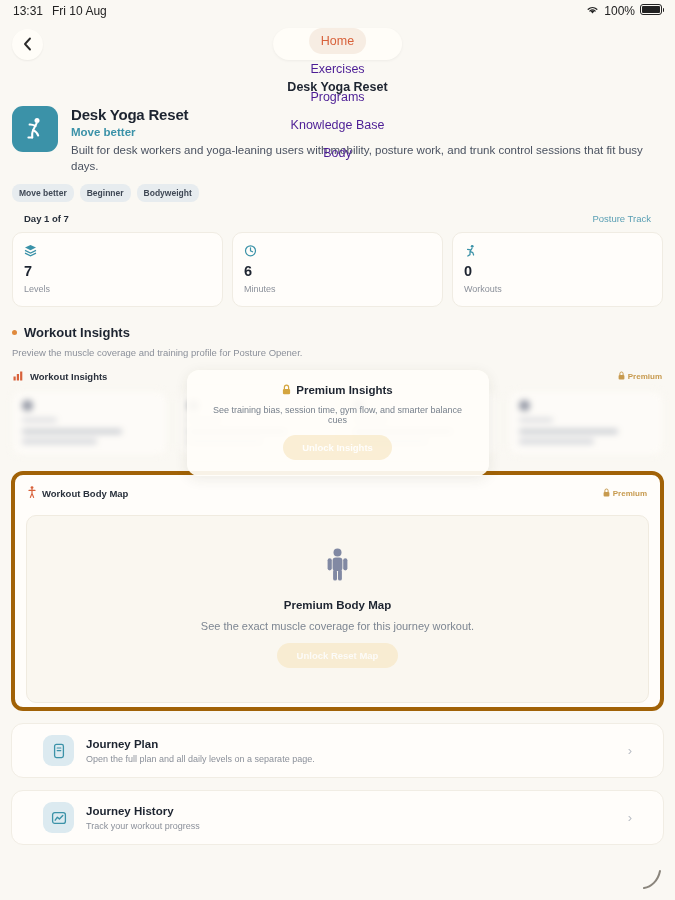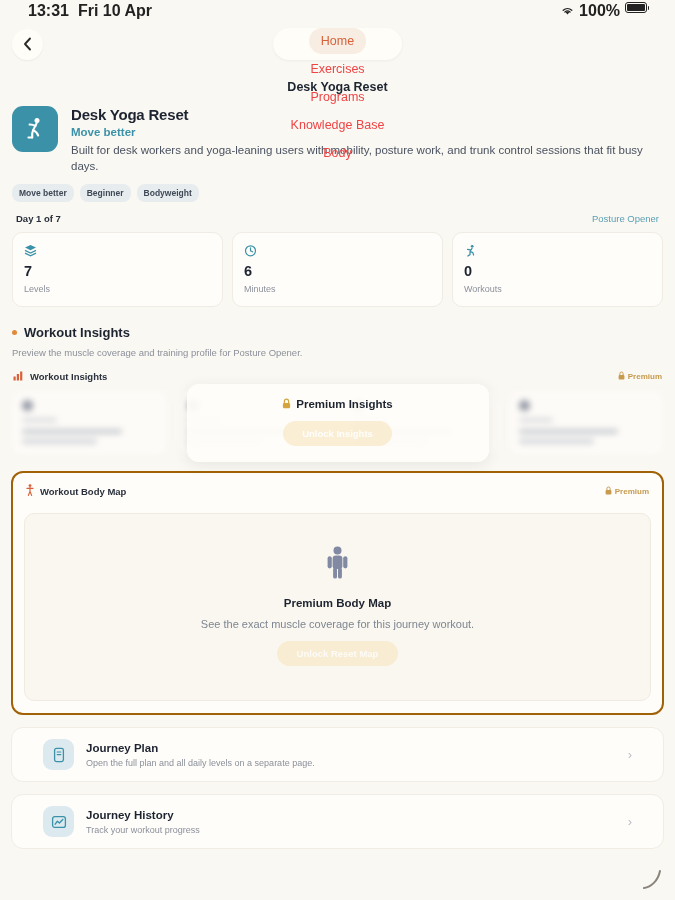--- a/index.html
+++ b/index.html
@@ -7,22 +7,22 @@
     width:675px; height:900px;
     background:#faf8f3;
     font-family:"Liberation Sans", sans-serif;
     color:#1d2430;
     overflow:hidden;
   }
 
   
   .statusbar {
     height:22px; display:flex; align-items:center;
-    justify-content:space-between; padding:0 28px;
-    font-size:16px; font-weight:700; color:#222;
+    justify-content:space-between; padding:0 13px;
+    font-size:12px; font-weight:400; color:#222;
   }
   .sb-left { display:flex; gap:9px; align-items:baseline; }
   .sb-right { display:flex; gap:5px; }
   .wifi-ic { display:inline-block; }
   .batt {
     width:22px; height:11px; border:1.2px solid #222;
     border-radius:3px; position:relative; padding:1.3px;
   }
   .batt::after {
     content:""; position:absolute; right:-3.3px; top:3px;
@@ -41,21 +41,21 @@
     box-shadow:0 1px 2px rgba(0,0,0,.06); cursor:pointer;
   }
   .tabs {
     position:absolute; left:50%; transform:translateX(-50%);
     background:#fffdf8; border-radius:19px; height:32px;
     display:flex; align-items:center; padding:0 6px; gap:2px;
     box-shadow:0 1px 3px rgba(0,0,0,.05);
     flex-direction:column;
   }
   .tab {
-    font-size:12.5px; color:#ef4444; padding:6px 12px;
+    font-size:12.5px; color:#4c1d95; padding:6px 12px;
     border-radius:14px; cursor:pointer; white-space:nowrap;
   }
   .tab.active { background:#f7ede3; color:#d8613a; font-weight:500; }
 
   
   .pagetitle {
     text-align:center; font-size:12.5px; font-weight:bold;
     padding:14px 0 12px; color:#1d2430;
   }
 
@@ -73,21 +73,21 @@
   .prog-desc { font-size:11.5px; color:#4a5260; margin-top:5px; line-height:1.35; }
   .pills { display:flex; gap:6px; padding:10px 12px 0; }
   .pill {
     background:#e7ecef; color:#3f4855; font-size:8.5px; font-weight:bold;
     padding:4px 7px; border-radius:8px;
   }
 
   
   .dayrow {
     display:flex; justify-content:space-between; align-items:center;
-    padding:11px 16px 8px; font-size:9.5px;
+    padding:11px 24px 8px; font-size:9.5px;
   }
   .dayrow .d { font-weight:bold; color:#272f3b; }
   .dayrow .lnk { color:#5a9fb4; font-size:9.5px; cursor:pointer; }
 
   
   .stats { display:flex; gap:9px; padding:0 12px; }
   .stat {
     flex:1; background:#fffdfa; border:1px solid #f0ece3;
     border-radius:10px; padding:10px 11px 12px;
   }
@@ -142,21 +142,21 @@
   .ov-sub { font-size:9px; color:#77808c; margin-top:8px; }
   .ov-btn {
     margin:10px auto 0; display:inline-block;
     background:#f6e3b8; color:#fff; font-size:9.5px; font-weight:bold;
     padding:7px 19px; border-radius:13px; opacity:.55; cursor:pointer;
   }
 
   
   .card {
     margin:15px 11px 0; background:#fffdfa;
-    border:2px solid #a16207; border-radius:12px; padding:11px 11px 12px;
+    border:4px solid #a16207; border-radius:12px; padding:11px 11px 4px;
   }
   .bm-inner {
     border:1px solid #f0ebe0; border-radius:10px; background:#faf7f0;
     padding:32px 10px 34px; text-align:center; margin-top:8px;
   }
   .bm-title { font-size:11.5px; font-weight:bold; margin-top:14px; }
   .bm-sub { font-size:11px; color:#7d8692; margin-top:9px; }
   .bm-btn {
     margin-top:11px; display:inline-block;
     background:#f7e4ba; color:#fff; font-size:9.5px; font-weight:bold;
@@ -181,21 +181,21 @@
     position:absolute; right:10px; bottom:8px;
     width:26px; height:26px;
   }
 </style>
 </head>
 <body>
 
 <div class="statusbar">
   <div class="sb-left">
     <span>13:31</span>
-    <span>Fri 10 Apr</span>
+    <span>Fri 10 Aug</span>
   </div>
   <div class="sb-right">
     <span class="wifi-ic">
       <svg width="13" height="10" viewBox="0 0 13 10">
           <path d="M6.5 8.6 L8.4 6.3 A3 3 0 0 0 4.6 6.3 Z" fill="#222"></path>
           <path d="M2.2 4.2 A6.5 6.5 0 0 1 10.8 4.2" stroke="#222" stroke-width="1.3" fill="none" stroke-linecap="round"></path>
           <path d="M3.9 6.0 A4.1 4.1 0 0 1 9.1 6.0" stroke="#222" stroke-width="1.2" fill="none" stroke-linecap="round"></path>
         </svg>
     </span>
     <span>100%</span>
@@ -240,21 +240,21 @@
 </div>
 
 <div class="pills">
   <span class="pill">Move better</span>
   <span class="pill">Beginner</span>
   <span class="pill">Bodyweight</span>
 </div>
 
 <div class="dayrow">
   <span class="d">Day 1 of 7</span>
-  <span class="lnk">Posture Opener</span>
+  <span class="lnk">Posture Track</span>
 </div>
 
 <div class="stats">
   <div class="stat">
     <div class="stat-ic">
       <svg width="13" height="13" viewBox="0 0 13 13">
           <path d="M6.5 1 L12 3.6 L6.5 6.2 L1 3.6 Z" fill="#3b92a8"></path>
           <path d="M1 6.4 L6.5 9 L12 6.4" stroke="#3b92a8" stroke-width="1.3" fill="none"></path>
           <path d="M1 9.2 L6.5 11.8 L12 9.2" stroke="#3b92a8" stroke-width="1.3" fill="none"></path>
         </svg>
@@ -344,20 +344,21 @@
     <div class="overlay">
       <div class="ov-title">
         <span>
           <svg width="9" height="11" viewBox="0 0 9 11">
               <path d="M2.4 5 L2.4 3.3 A2.1 2.1 0 0 1 6.6 3.3 L6.6 5" stroke="#d4a53f" stroke-width="1.2" fill="none"></path>
               <rect x="0.9" y="4.9" width="7.2" height="5.4" rx="1.2" fill="#d4a53f"></rect>
             </svg>
         </span>
         <span>Premium Insights</span>
       </div>
+      <div class="ov-sub">See training bias, session time, gym flow, and smarter balance cues</div>
       <div class="ov-btn">Unlock Insights</div>
     </div>
   </div>
 </div>
 
 <div class="card">
   <div class="panel-bar">
     <span class="t">
       <span>
         <svg width="8" height="12" viewBox="0 0 8 12">

